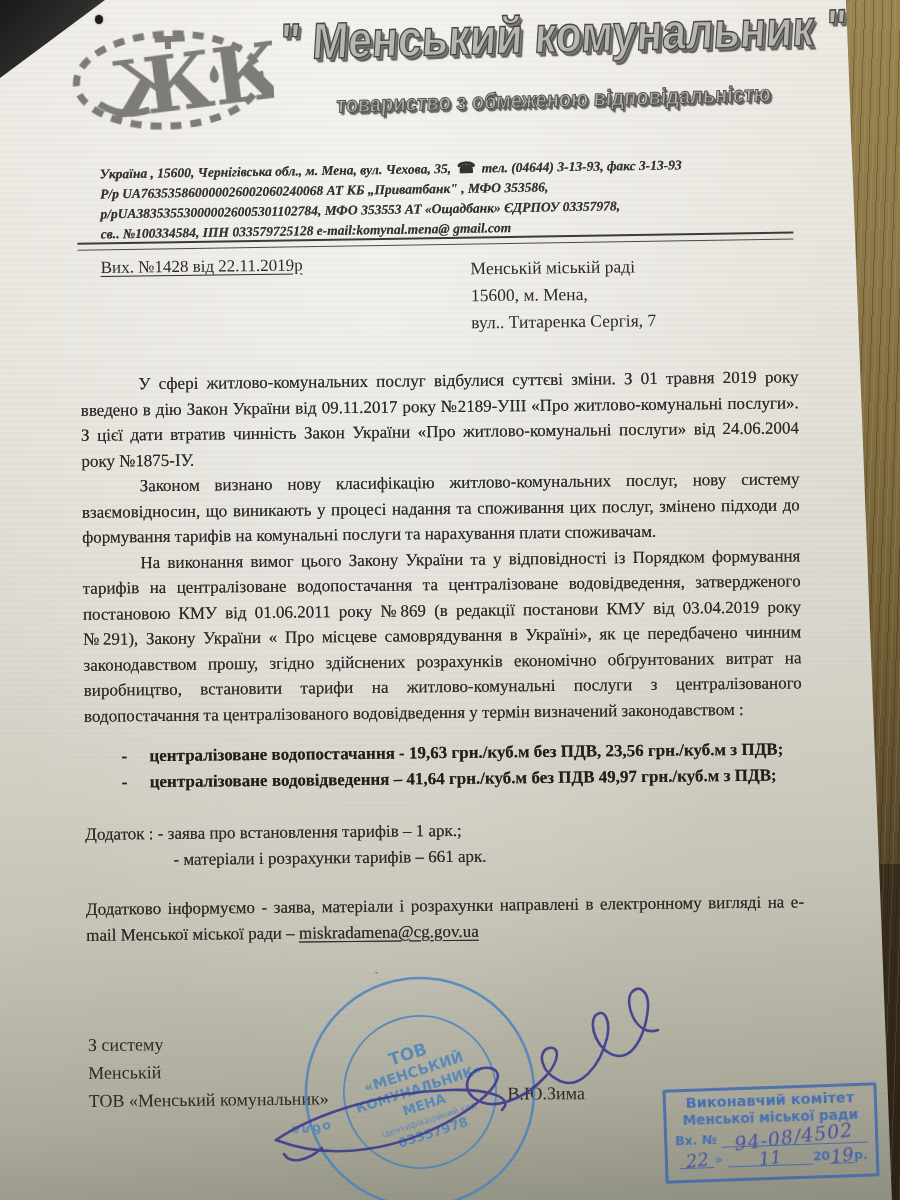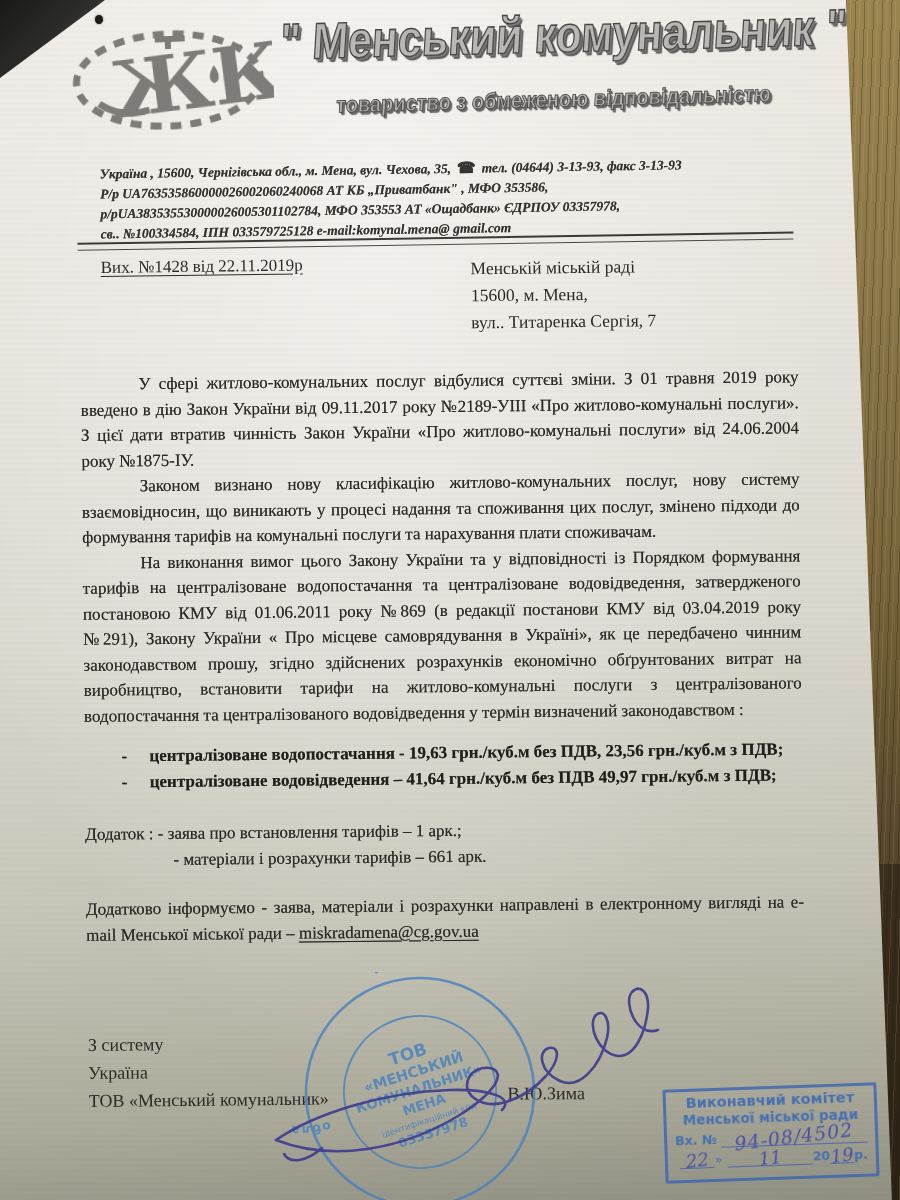--- a/index.html
+++ b/index.html
@@ -167,21 +167,21 @@
         <div class="attach">Додаток : - заява про встановлення тарифів – 1 арк.;</div>
         <div class="attach2">- матеріали і розрахунки тарифів – 661 арк.</div>
 
         <div class="note">
           <span>Додатково інформуємо - заява, матеріали і розрахунки направлені в електронному вигляді на e-mail  Менської міської ради – </span><span class="email">miskradamena@cg.gov.ua</span>
         </div>
       </div>
 
       <div class="sigblock">
         <span>З систему</span><br>
-        <span>Україна</span><br>
+        <span>Менській</span><br>
         <span>ТОВ «Менський комунальник»</span>
       </div>
       <div class="signame">В.Ю.Зима</div>
     </div>
 
     <svg class="round-stamp" viewBox="0 0 260 240">
       <g transform="rotate(-18 128 120)">
         <circle cx="128" cy="120" r="114" fill="none" stroke="#4a82bd" stroke-width="2.6"></circle>
         <circle cx="128" cy="120" r="76" fill="none" stroke="#4a82bd" stroke-width="2"></circle>
         <defs>

